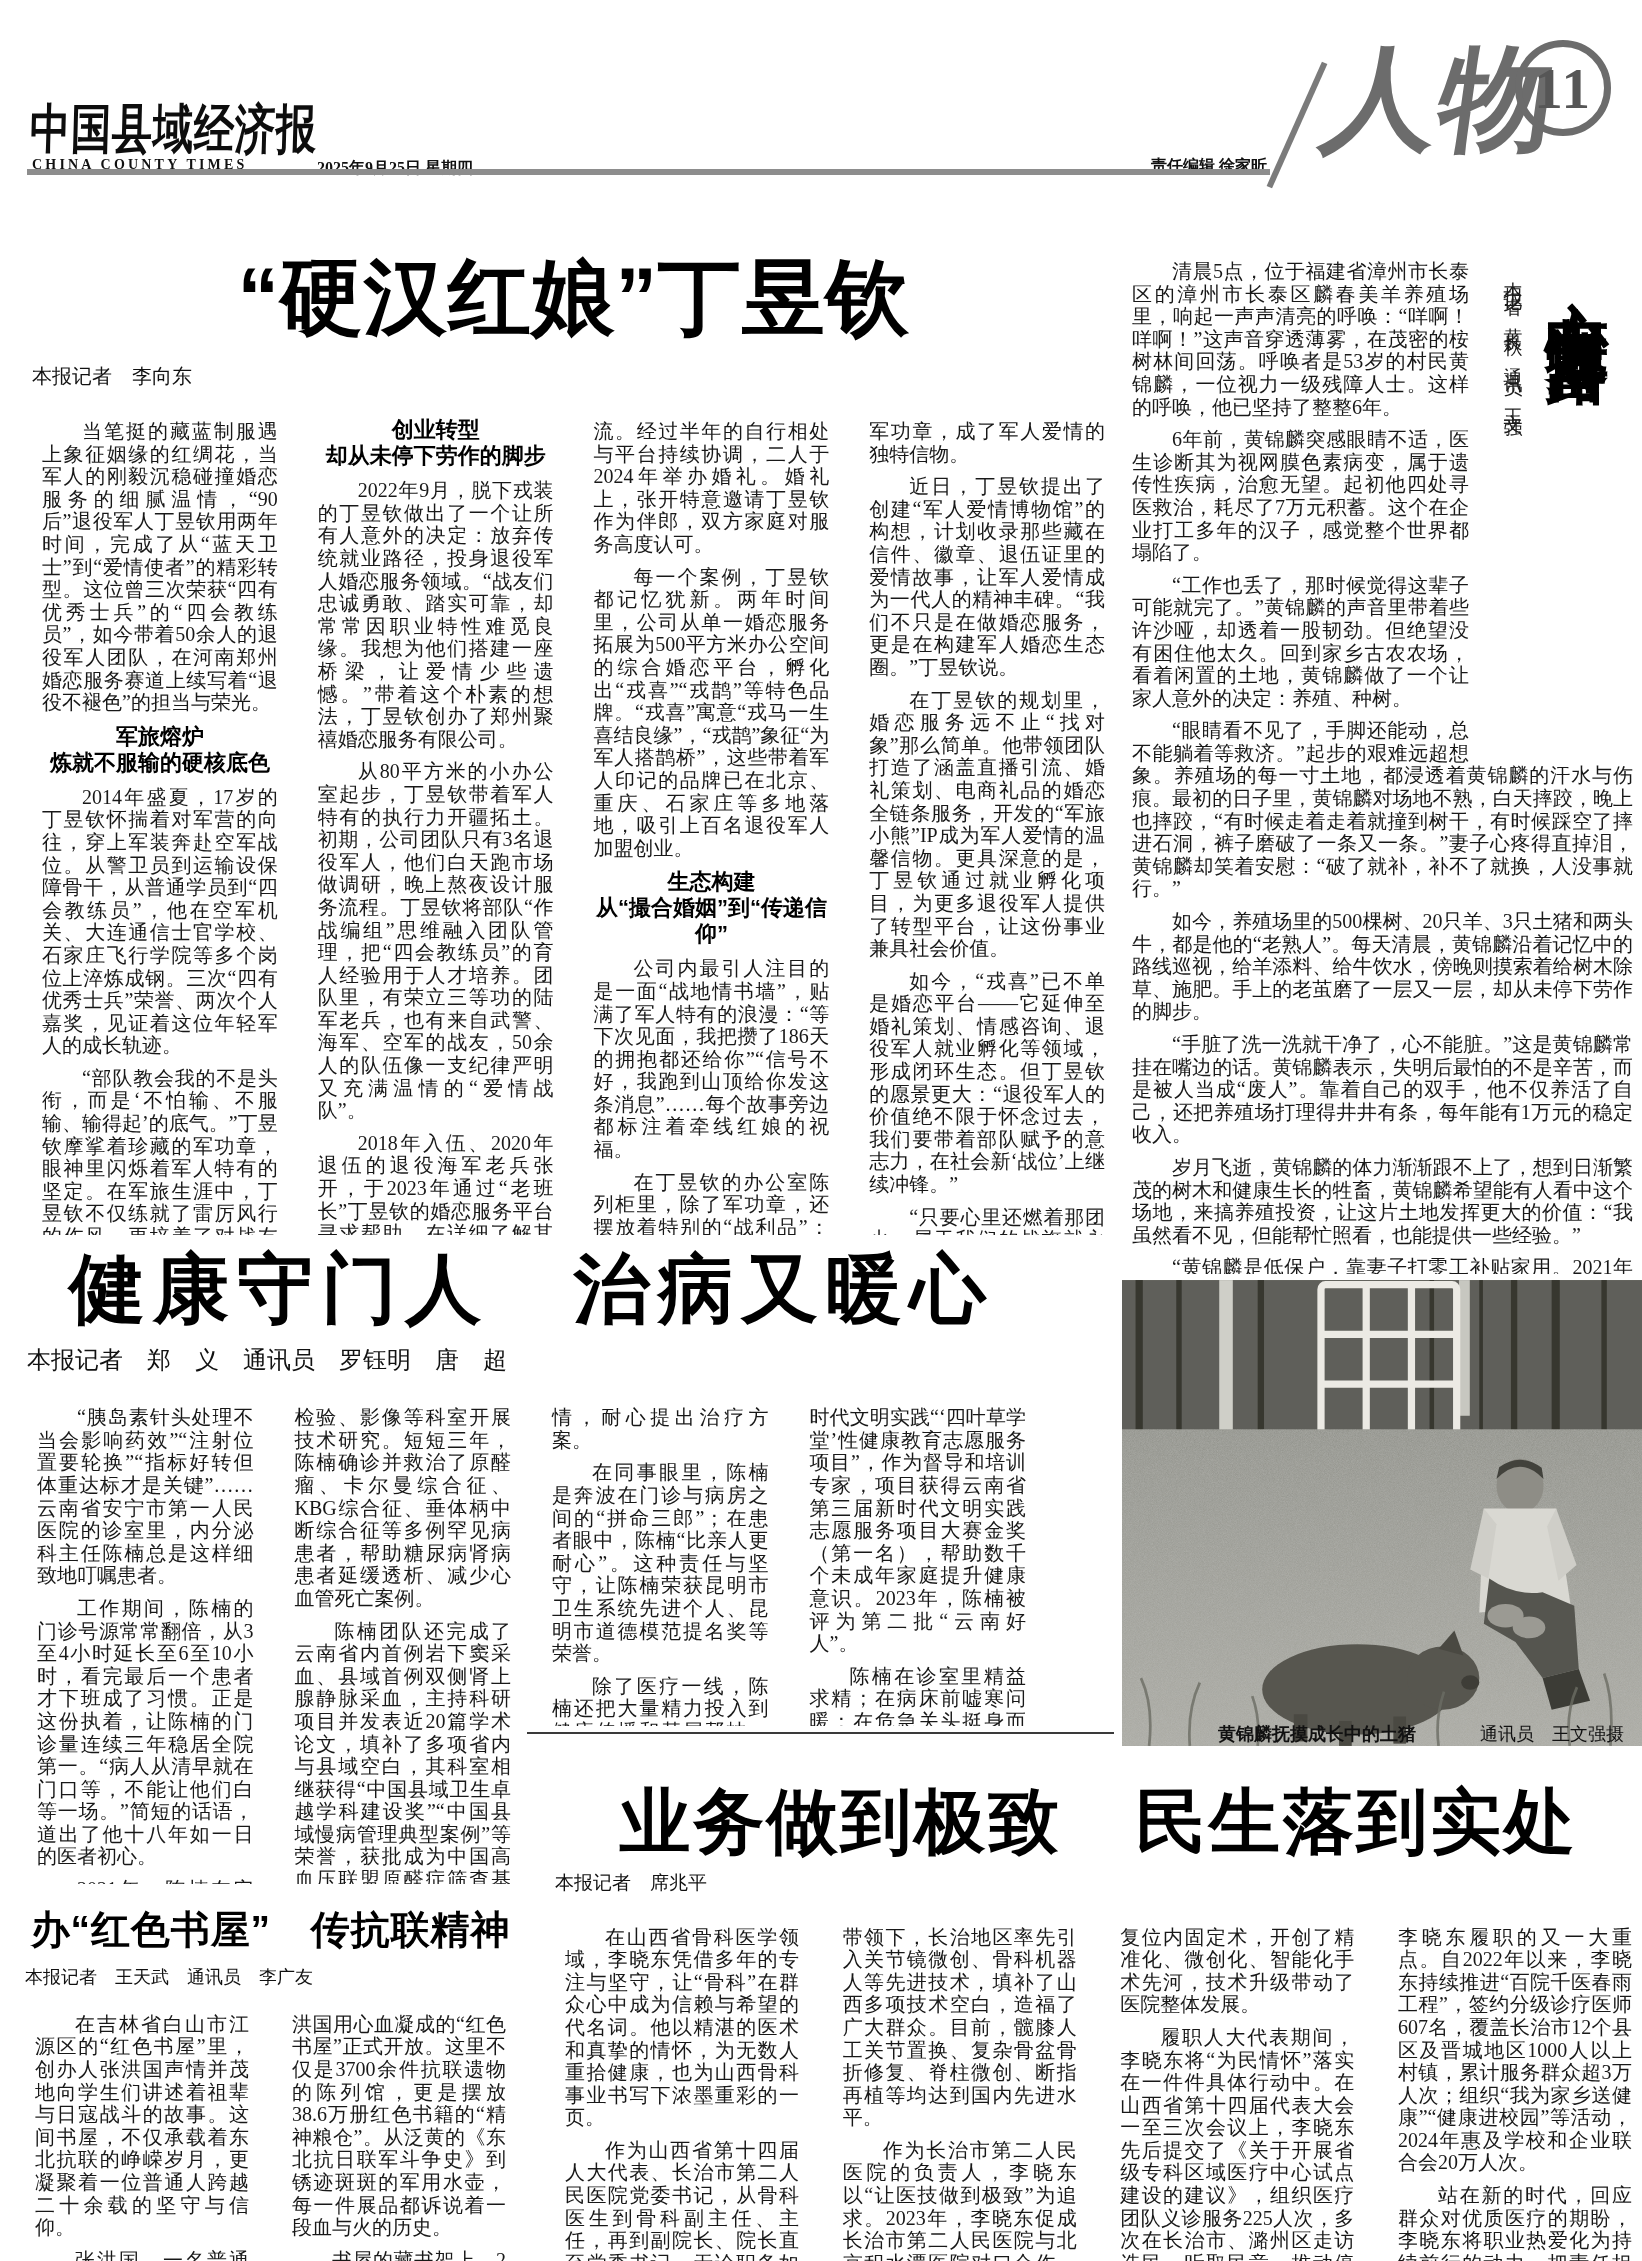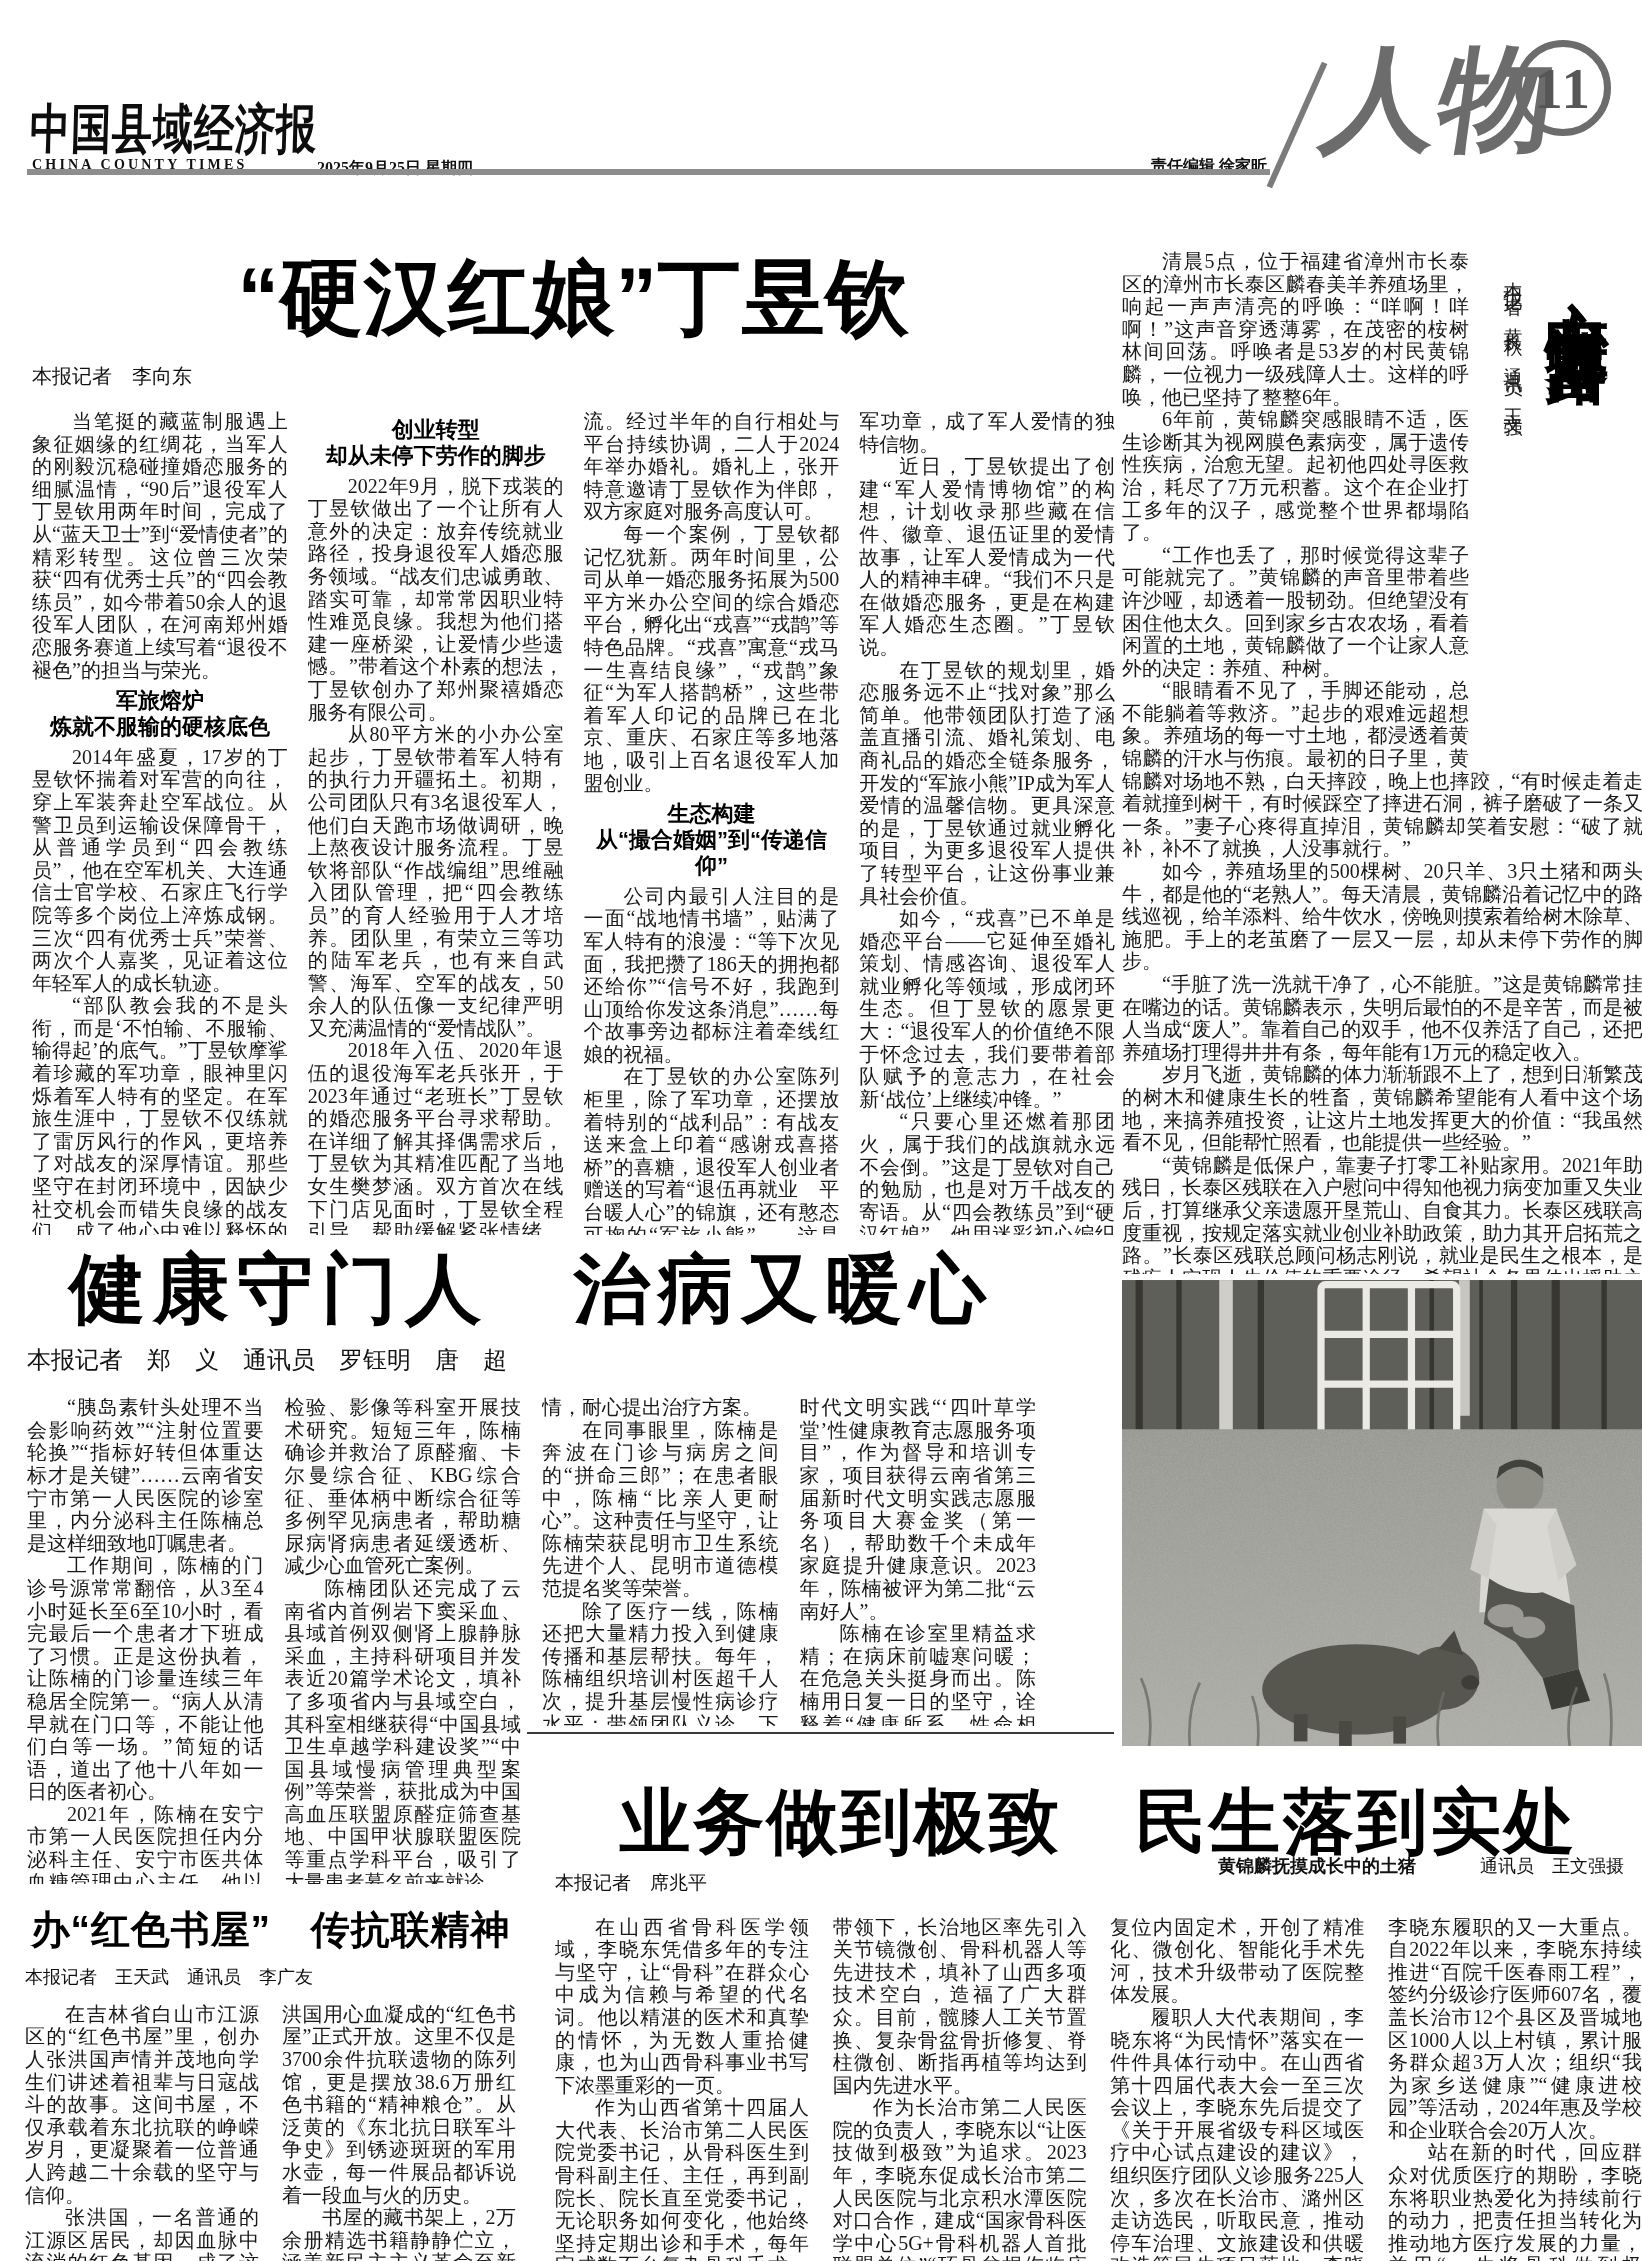--- a/index.html
+++ b/index.html
@@ -26,21 +26,21 @@
     position:absolute;left:1324px;top:43px;font-size:114px;font-weight:bold;color:#6c6c6c;
     letter-spacing:2.7px;transform:skewX(-8deg);white-space:nowrap;line-height:1;
   }
   .page-badge{
     position:absolute;left:1515px;top:40px;width:96px;height:96px;border:7.2px solid #6c6c6c;
     border-radius:50%;box-sizing:border-box;display:flex;align-items:center;justify-content:center;
   }
   .page-badge span{font-size:57px;font-weight:bold;color:#565656;letter-spacing:1.8px;line-height:1;}
   
   .body-text{font-size:20px;line-height:22.6px;text-align:justify;text-justify:inter-character;color:#181818;}
-  .body-text p{margin:0;text-indent:2em;}
+  .body-text p{margin:10px;text-indent:2em;}
   .body-text p.cont{text-indent:0;}
   .subhead{
     font-family:"Liberation Sans","DejaVu Sans",sans-serif;font-weight:bold;color:#000;
     font-size:22px;line-height:26px;text-align:center;margin:7.2px 0 5.4px;text-indent:0;
   }
   .byline{text-align:left;font-size:20px;color:#111;}
   .cols{display:flex;overflow:hidden;justify-content:space-between;}
   .col{overflow:hidden;}
   .art-title{font-family:"Liberation Sans","DejaVu Sans",sans-serif;font-weight:bold;color:#000;text-align:center;white-space:nowrap;}
   
@@ -57,21 +57,21 @@
     margin-right:19px;padding-top:16.3px;
   }
   .vert-title{
     writing-mode:vertical-rl;font-size:63px;font-weight:bold;color:#000;
     letter-spacing:7.2px;margin-right:32px;line-height:1.08;
     font-family:"Liberation Serif","DejaVu Serif",serif;
   }
   
   .photo{position:absolute;left:1122px;top:1280px;width:521px;height:466px;overflow:hidden;background:#9a9a95;}
   .photo-caption{
-    position:absolute;left:1122px;top:1854px;width:521px;box-sizing:border-box;
+    position:absolute;left:1122px;top:1722px;width:521px;box-sizing:border-box;
     padding:0 19px 0 96px;display:flex;justify-content:space-between;
     font-family:"Liberation Sans","DejaVu Sans",sans-serif;font-size:18px;color:#111;
   }
   .photo-caption .cap{font-weight:bold;}
   
   .mid-art{position:absolute;left:27px;top:1249px;width:1009px;}
   .mid-title{font-size:76px;line-height:1.05;letter-spacing:8.1px;}
   .mid-byline{margin-top:15.4px;font-size:24px;}
   .mid-cols{margin-top:20px;gap:21px;}
   .mid-cols .col{width:237px;}

